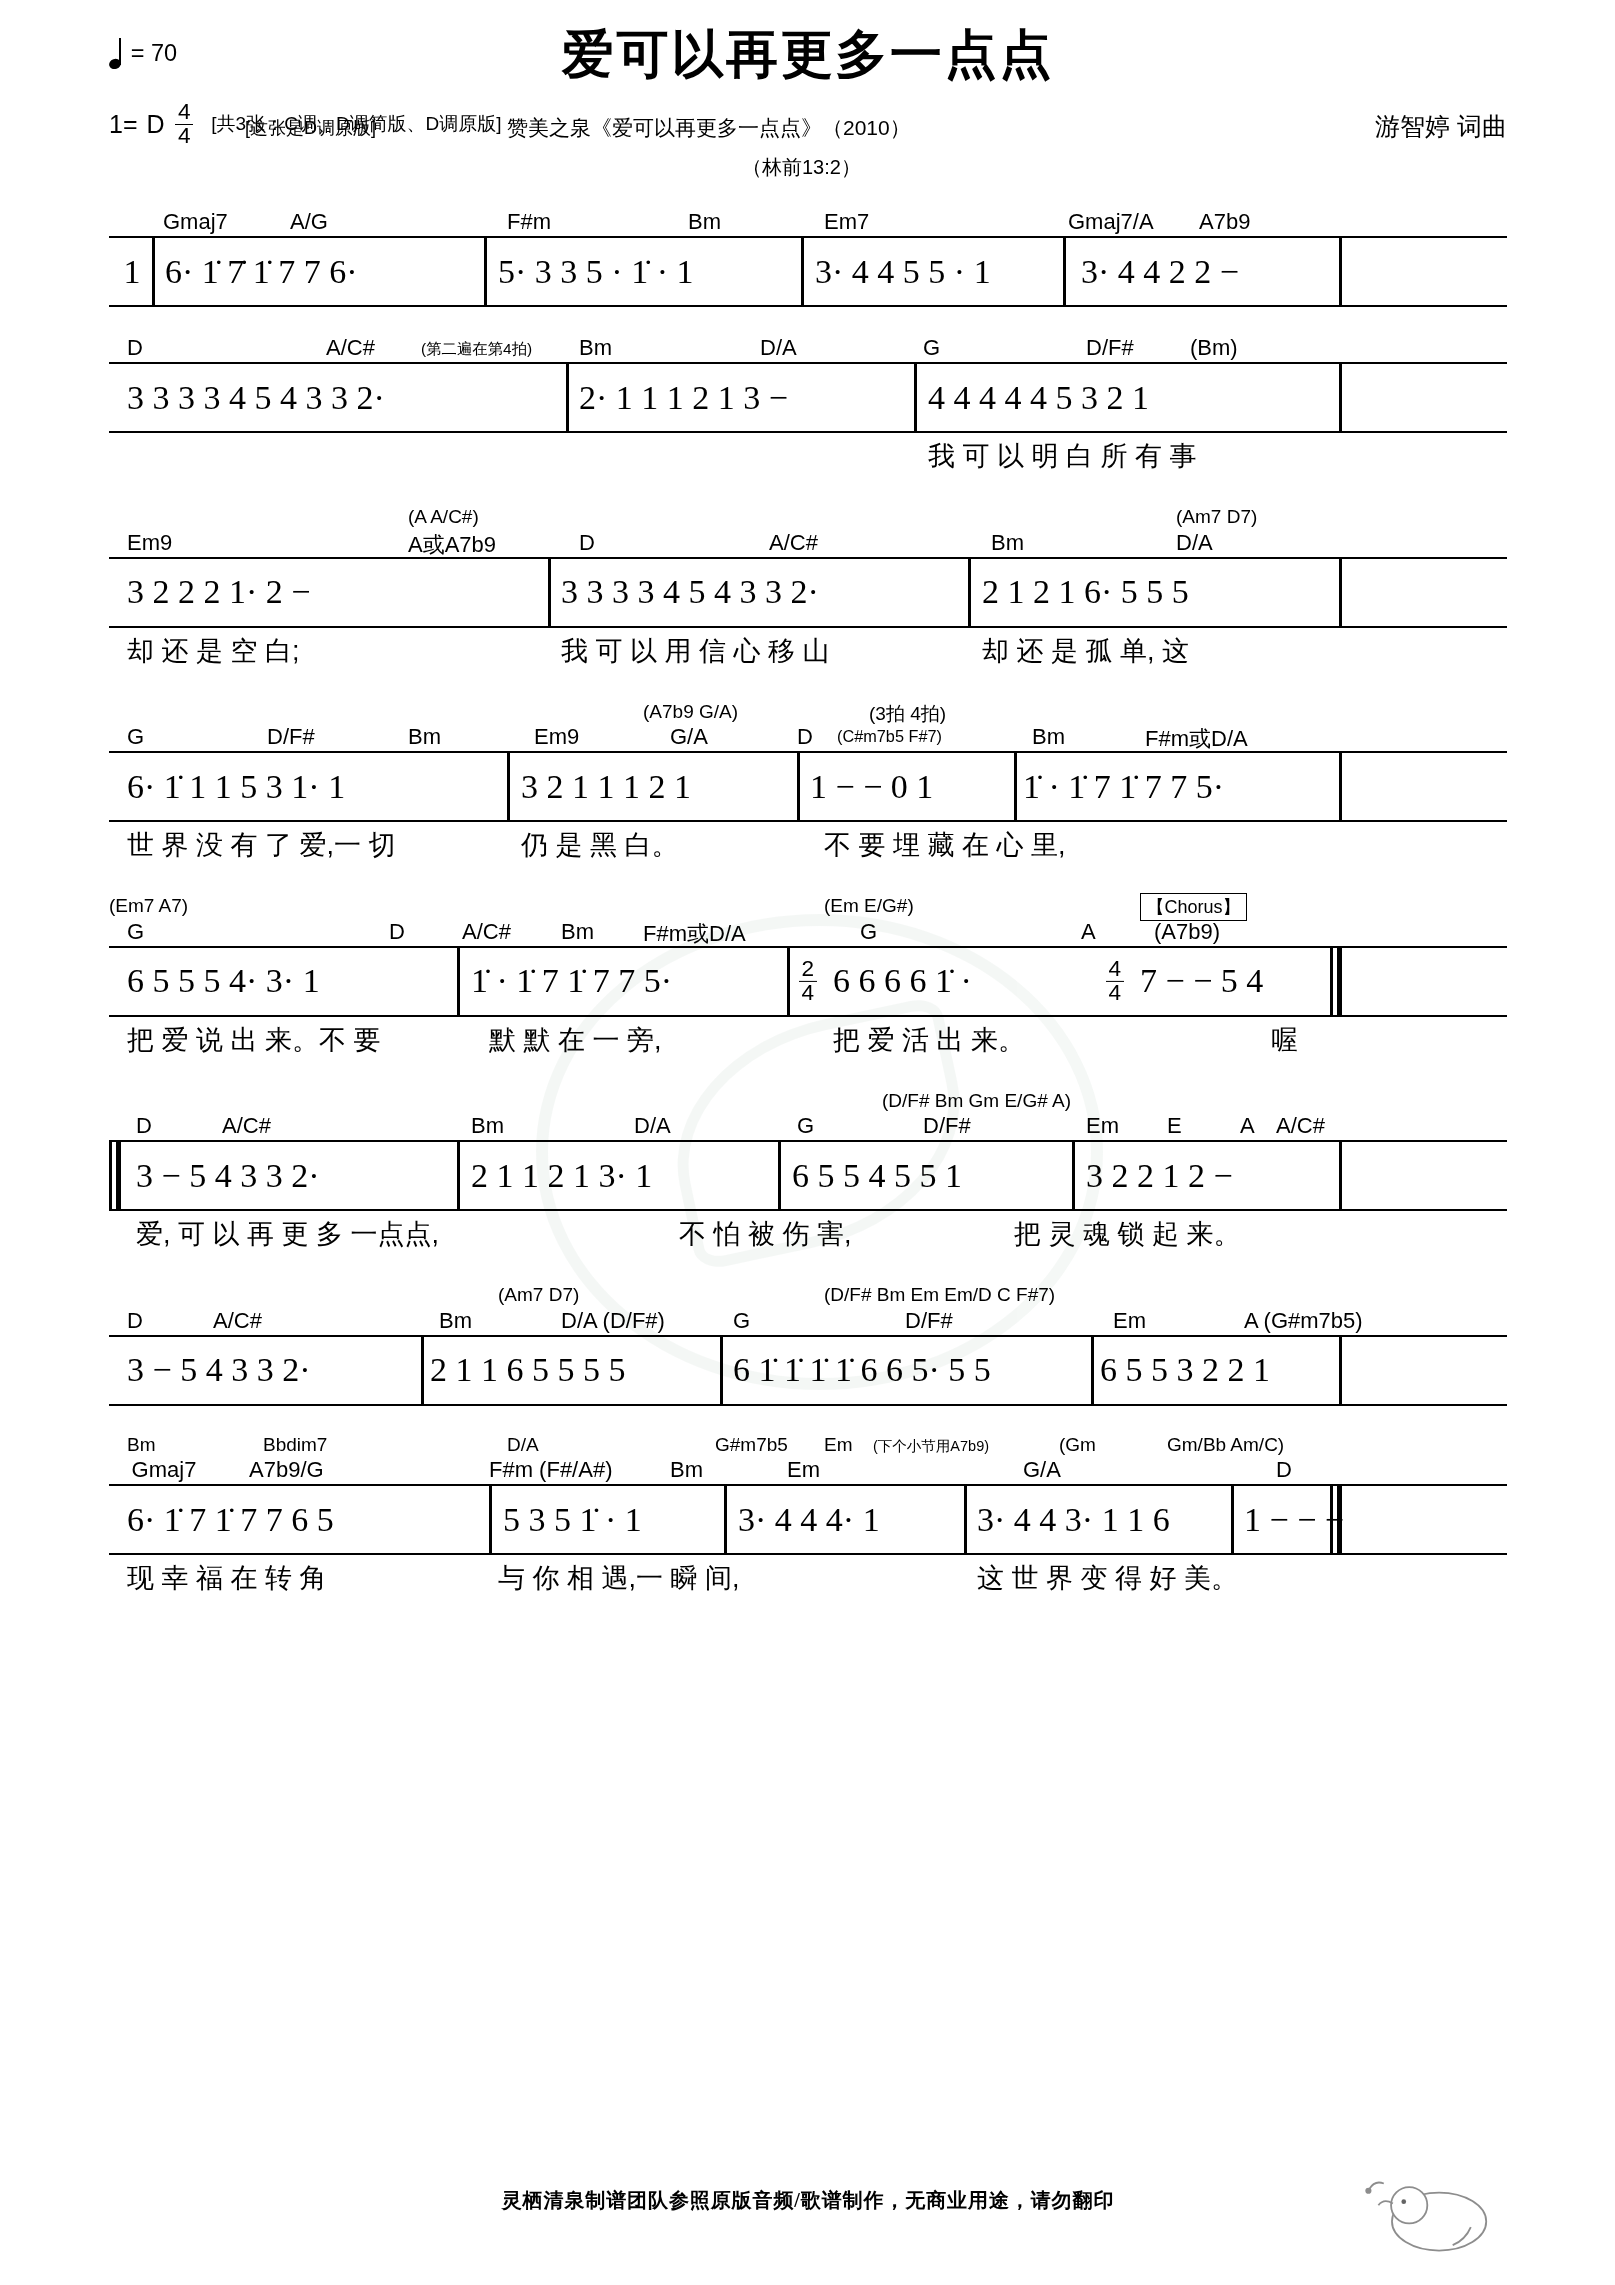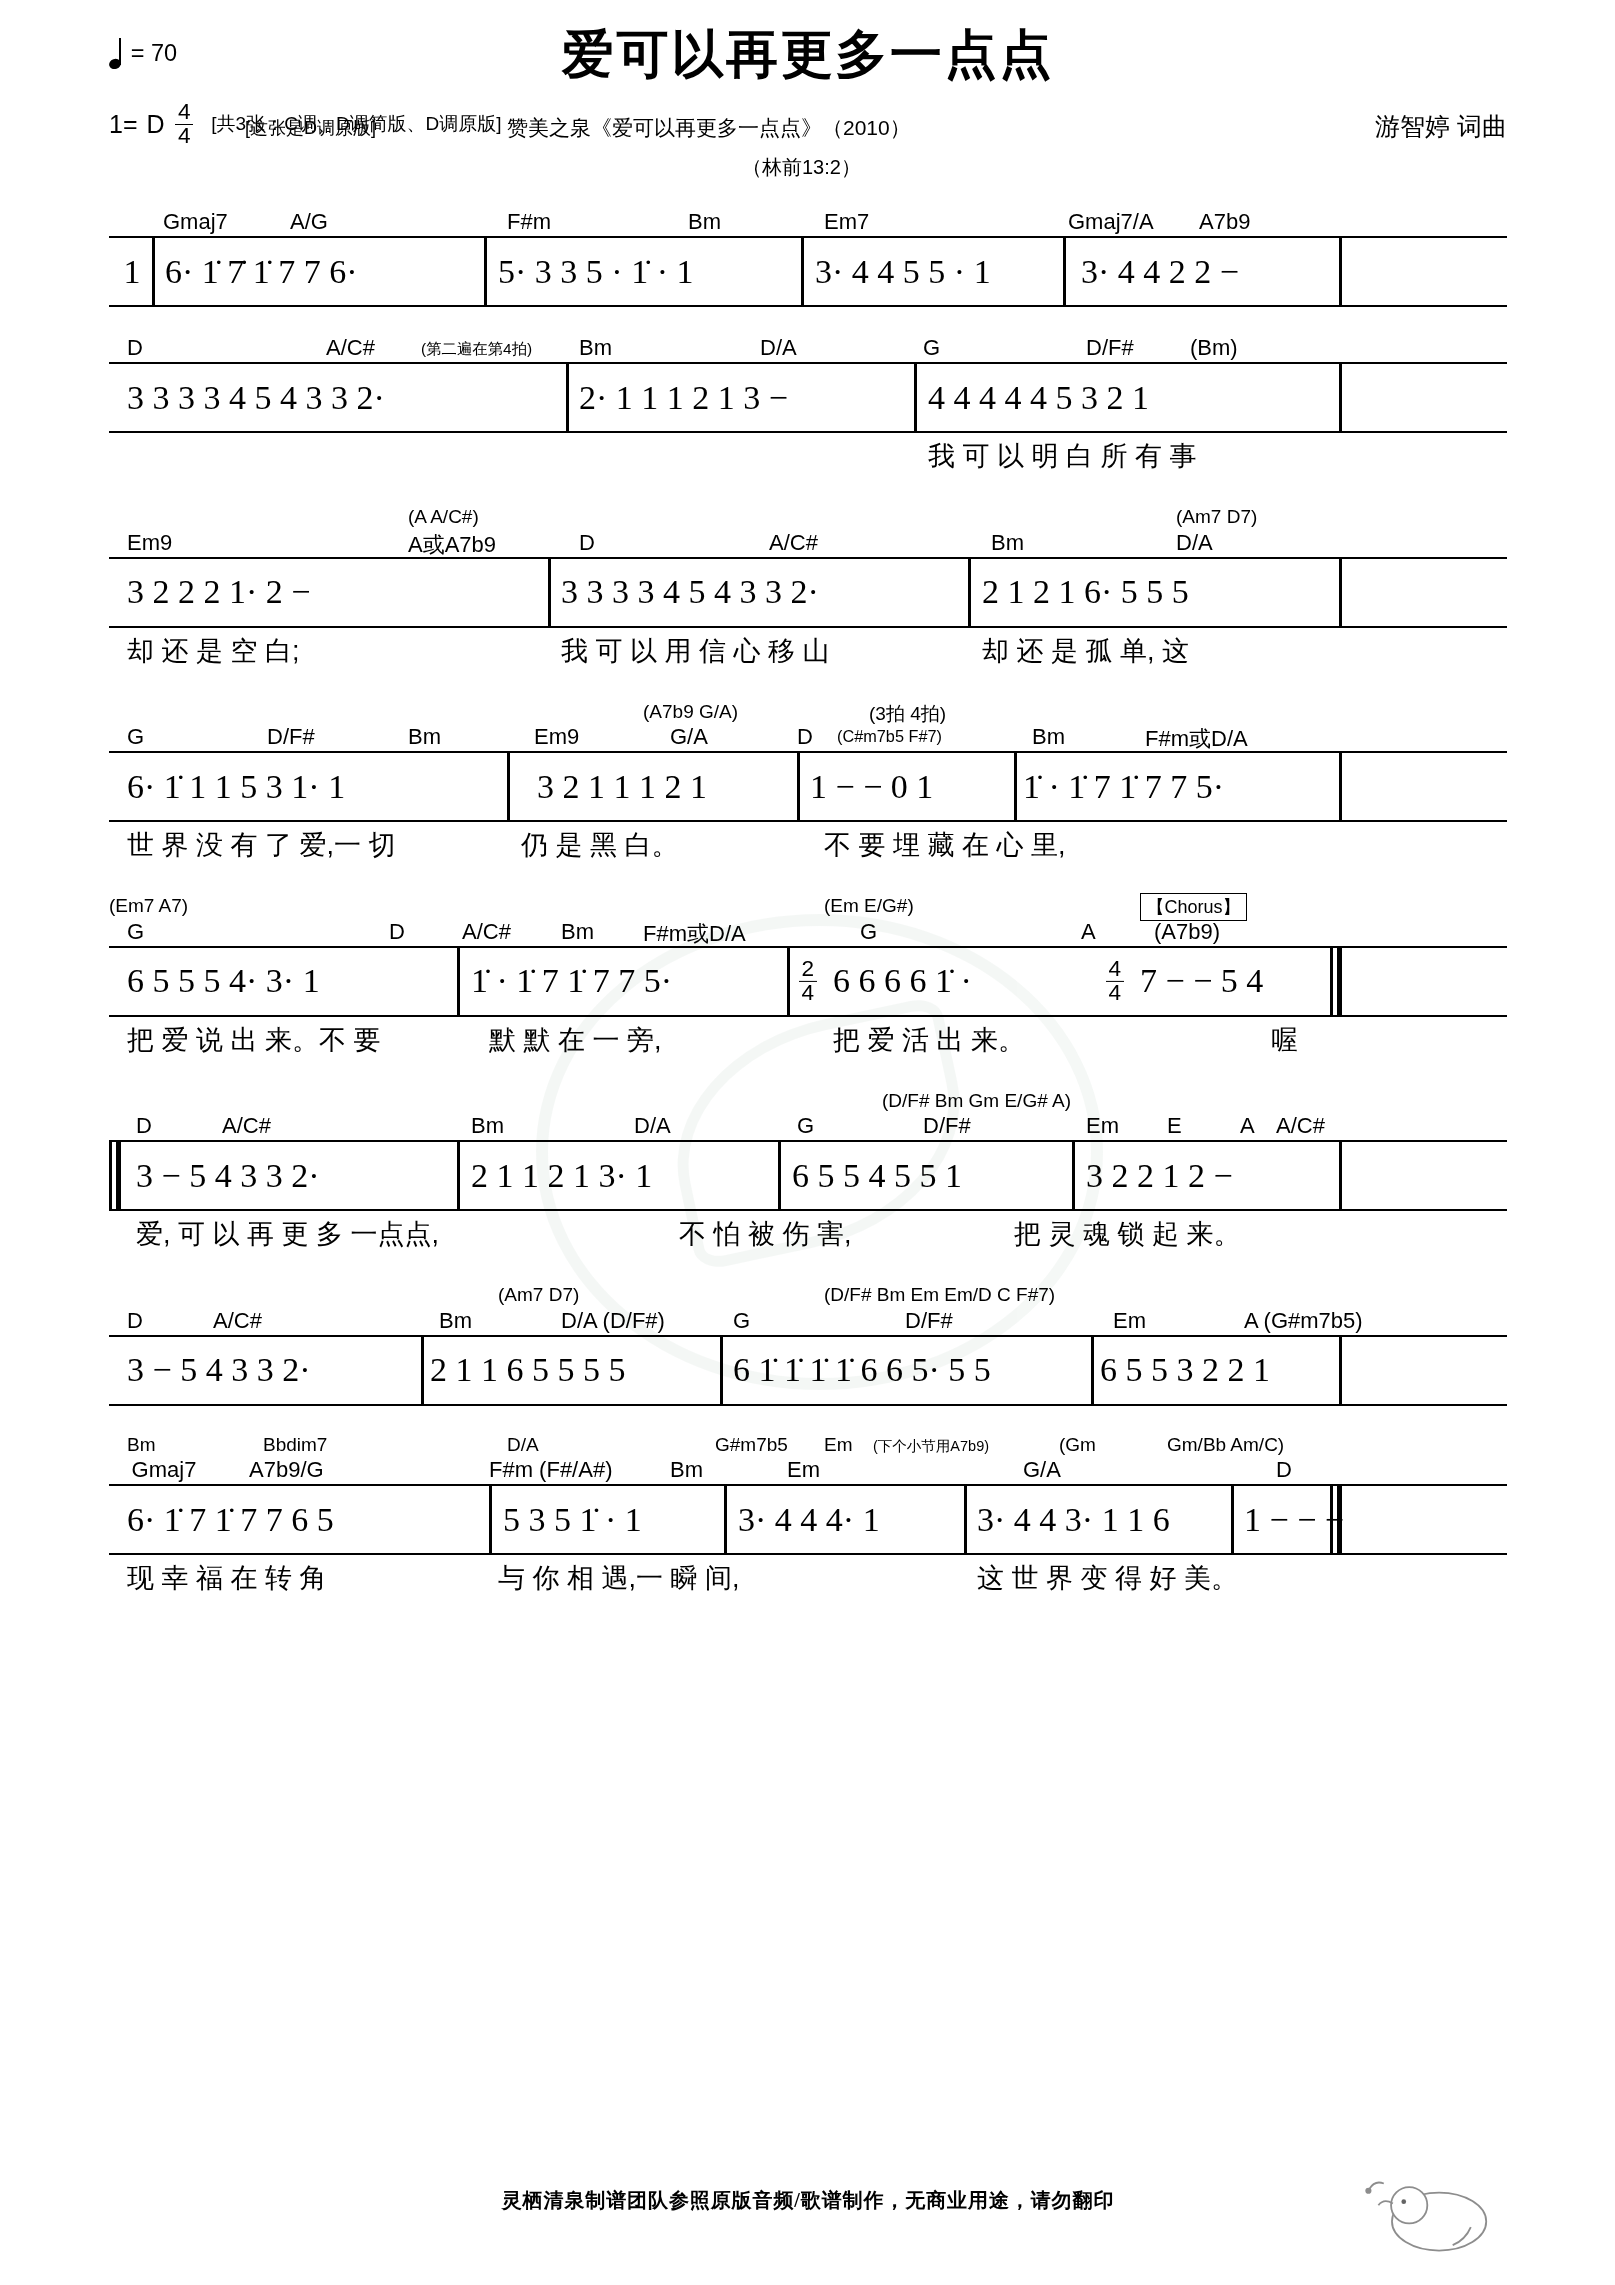--- a/index.html
+++ b/index.html
@@ -380,21 +380,21 @@
       <span class="chord" style="left:425px">Em9</span>
       <span class="chord" style="left:561px">G/A</span>
       <span class="chord" style="left:688px">D</span>
       <span class="chord" style="left:728px;font-size:16.3px;top:2.7px;">(C#m7b5  F#7)</span>
       <span class="chord" style="left:923px">Bm</span>
       <span class="chord" style="left:1036px">F#m或D/A</span>
     </div>
     <div class="staffrow">
       <div class="notes">
         <span class="n" style="left:18px">6· 1̇ 1 1 5 3   1· 1</span>
-        <span class="n" style="left:428px">3 2 1 1   1 2 1</span>
+        <span class="n" style="left:412px">3 2 1 1   1 2 1</span>
         <span class="n" style="left:701px">1 − − 0 1</span>
         <span class="n" style="left:914px">1̇ ·  1̇ 7 1̇ 7 7 5·</span>
         <span class="barline" style="left:398px"></span>
         <span class="barline" style="left:688px"></span>
         <span class="barline" style="left:905px"></span>
         <span class="barline" style="left:1230px"></span>
       </div>
     </div>
     <div class="lyricrow">
       <span class="ly" style="left:18px">世 界  没 有 了  爱,一 切</span>

